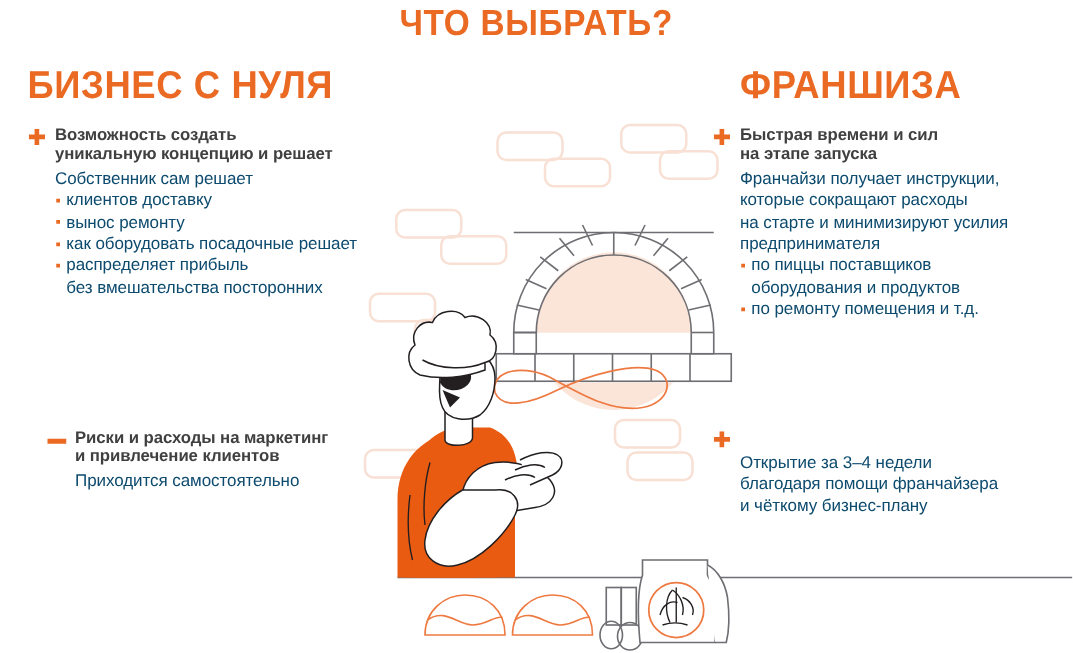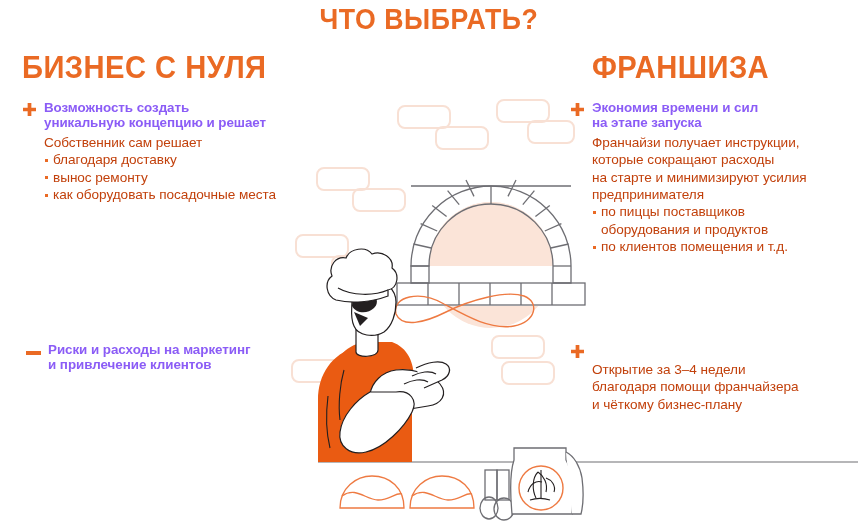--- a/index.html
+++ b/index.html
@@ -98,29 +98,29 @@
     width: 15px;
     height: 4px;
     background: #ea6a24;
     margin-left: 0px;
     margin-top: 6px;
   }
   .block-title {
     font-weight: bold;
     font-size: 13.4px;
     line-height: 15.4px;
-    color: #8b5cf6;
+    color: #404040;
     letter-spacing: -0.05px;
   }
   .block-body {
     margin-left: 22px;
     margin-top: 3px;
     font-size: 13.6px;
     line-height: 17.4px;
-    color: #c2410c;
+    color: #0c4a6e;
     letter-spacing: -0.05px;
   }
   .block-body .lead { display: block; }
   ul.dot-list {
     list-style: none;
     margin: 0;
     padding: 0;
   }
   ul.dot-list li {
     position: relative;
@@ -328,69 +328,74 @@
           </svg>
         </div>
         <div class="block-title">
           <div>Возможность создать</div>
           <div>уникальную концепцию и решает</div>
         </div>
       </div>
       <div class="block-body">
         <span class="lead">Собственник сам решает</span>
         <ul class="dot-list">
-          <li><span>благодаря доставку</span></li>
+          <li><span>клиентов доставку</span></li>
           <li><span>вынос ремонту</span></li>
-          <li><span>как оборудовать посадочные места</span></li>
+          <li><span>как оборудовать посадочные решает</span></li>
+          <li>
+            <span>распределяет прибыль</span>
+            <span class="cont">без вмешательства посторонних</span>
+          </li>
         </ul>
       </div>
     </div>
 
-    <div class="block" style="top:342px; left:4px;">
+    <div class="block" style="top:342px; left:16px;">
       <div class="block-row">
         <div class="marker">
           <span class="minus-ico"></span>
         </div>
         <div class="block-title">
           <div>Риски и расходы на маркетинг</div>
           <div>и привлечение клиентов</div>
         </div>
       </div>
       <div class="block-body">
+        <span class="lead">Приходится самостоятельно</span>
       </div>
     </div>
   </div>
 
   <div class="col col-right">
     <div class="col-head">ФРАНШИЗА</div>
 
     <div class="block" style="top:100px; left:0;">
       <div class="block-row">
         <div class="marker">
           <svg class="plus-ico" viewBox="0 0 14 14" xmlns="http://www.w3.org/2000/svg">
             <path d="M5 0 H9 V5 H14 V9 H9 V14 H5 V9 H0 V5 H5 Z" fill="#ea6a24"></path>
           </svg>
         </div>
         <div class="block-title">
-          <div>Экономия времени и сил</div>
+          <div>Быстрая времени и сил</div>
           <div>на этапе запуска</div>
         </div>
       </div>
       <div class="block-body">
         <span class="lead">Франчайзи получает инструкции,</span>
         <span class="lead">которые сокращают расходы</span>
         <span class="lead">на старте и минимизируют усилия</span>
         <span class="lead">предпринимателя</span>
         <ul class="dot-list">
           <li>
             <span>по пиццы поставщиков</span>
             <span class="cont">оборудования и продуктов</span>
           </li>
           <li>
-            <span>по клиентов помещения и т.д.</span>
+            <span>по ремонту помещения и т.д.</span>
           </li>
         </ul>
       </div>
     </div>
 
     <div class="block" style="top:342px; left:0;">
       <div class="block-row">
         <div class="marker">
           <svg class="plus-ico" viewBox="0 0 14 14" xmlns="http://www.w3.org/2000/svg">
             <path d="M5 0 H9 V5 H14 V9 H9 V14 H5 V9 H0 V5 H5 Z" fill="#ea6a24"></path>

